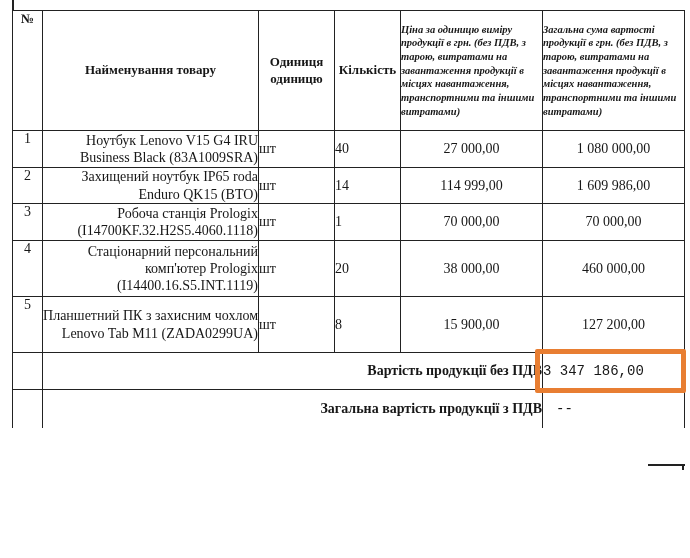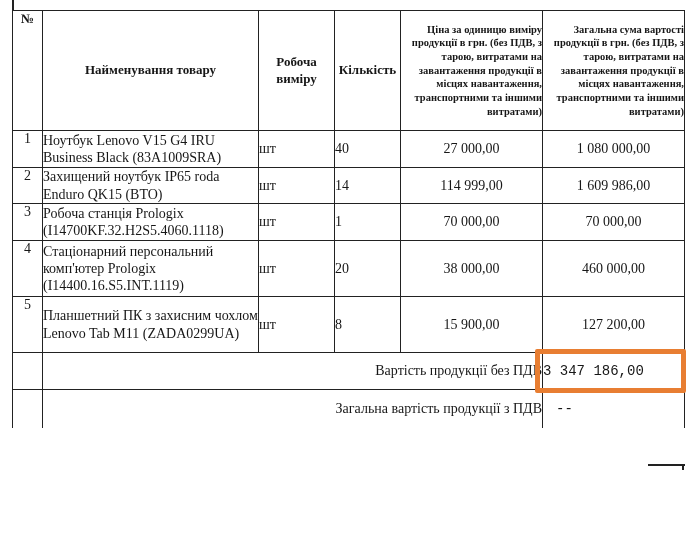--- a/index.html
+++ b/index.html
@@ -33,53 +33,54 @@
     font-weight: bold;
     vertical-align: middle;
     text-align: center;
     line-height: 1.25;
   }
   th.h-num { vertical-align: top; padding-top: 3px; }
   th.h-long {
     font-size: 10.5px;
     font-weight: bold;
     vertical-align: middle;
-    text-align: right;
+    text-align: left;
     line-height: 1.3;
     padding: 2px 3px;
+    font-style: italic;
   }
   
   td.c-num {
     font-size: 14px;
     text-align: center;
     vertical-align: top;
     padding-top: 2px;
   }
   td.c-name {
     font-size: 14px;
-    text-align: left;
+    text-align: right;
     vertical-align: middle;
     padding: 1px 2px 1px 4px;
     line-height: 1.22;
   }
   td.c-unit, td.c-qty {
     font-size: 14px;
     text-align: left;
     vertical-align: middle;
   }
   td.c-money {
     font-size: 14px;
     text-align: center;
     vertical-align: middle;
     white-space: nowrap;
   }
   
   td.s-label {
     font-size: 14px;
-    font-weight: normal;
+    font-weight: bold;
     text-align: right;
     vertical-align: middle;
     padding-right: 3px;
   }
   td.s-value {
     font-size: 14px;
     text-align: left;
     vertical-align: middle;
     white-space: nowrap;
     font-family: Liberation Mono, monospace;
@@ -113,21 +114,21 @@
       <col style="width:216px">
       <col style="width:76px">
       <col style="width:66px">
       <col style="width:142px">
       <col style="width:142px">
     </colgroup>
     <thead>
       <tr style="height:120px">
         <th class="h-small h-num">№</th>
         <th class="h-small">Найменування товару</th>
-        <th class="h-small">Робоча виміру</th>
+        <th class="h-small">Одиниця одиницю</th>
         <th class="h-small">Кількість</th>
         <th class="h-long">Ціна за одиницю виміру продукції в грн. (без ПДВ, з тарою, витратами на завантаження продукції в місцях навантаження, транспортними та іншими витратами)</th>
         <th class="h-long">Загальна сума вартості продукції в грн. (без ПДВ, з тарою, витратами на завантаження продукції в місцях навантаження, транспортними та іншими витратами)</th>
       </tr>
     </thead>
     <tbody>
       <tr style="height:37px">
         <td class="c-num">1</td>
         <td class="c-name">Ноутбук Lenovo V15 G4 IRU Business Black (83A1009SRA)</td>
         <td class="c-unit">шт</td>

